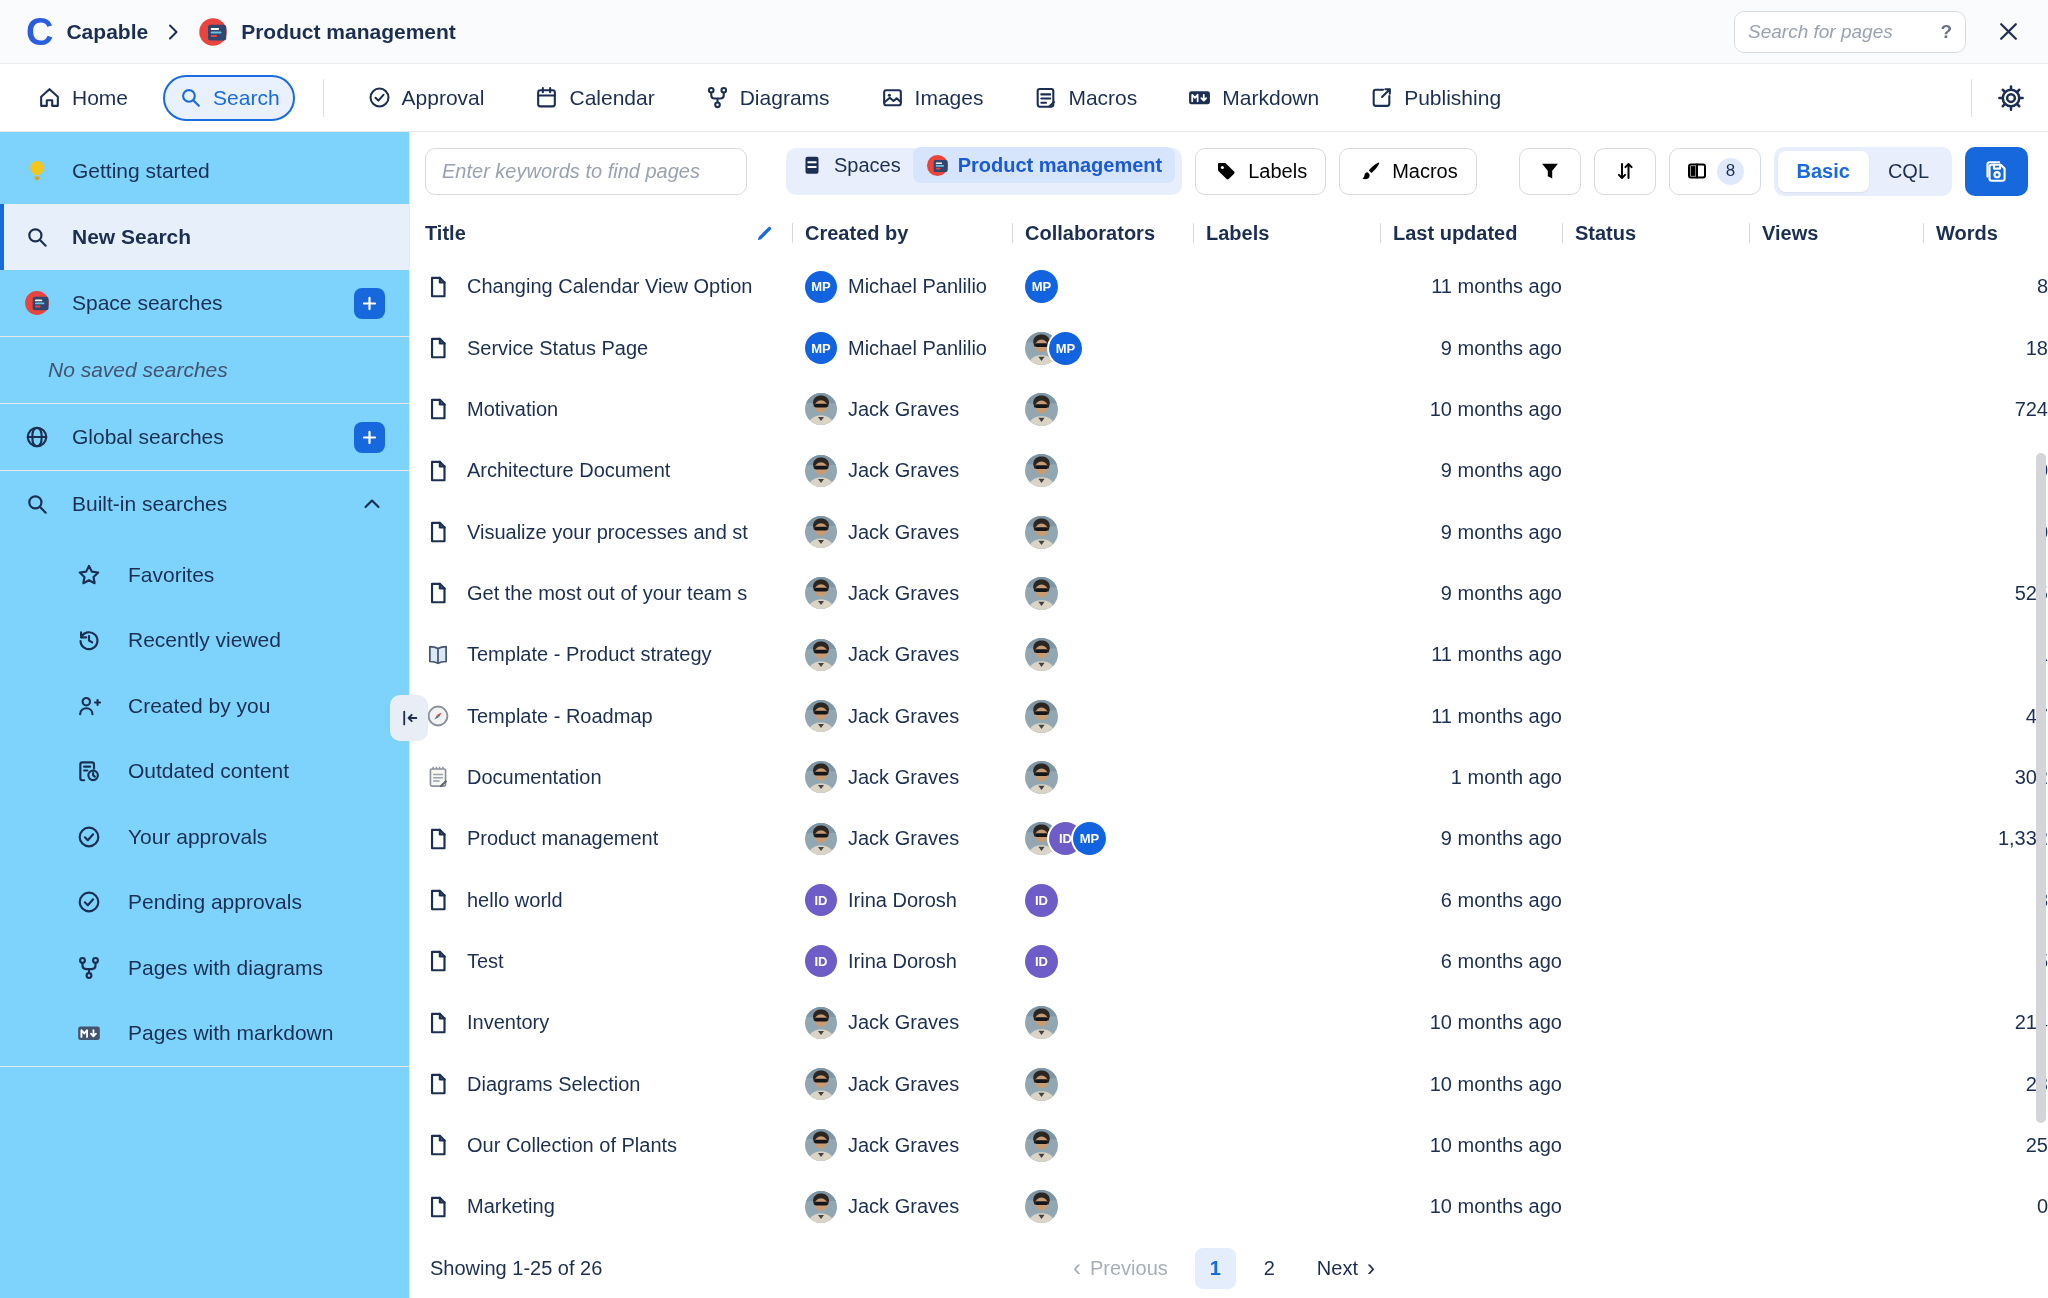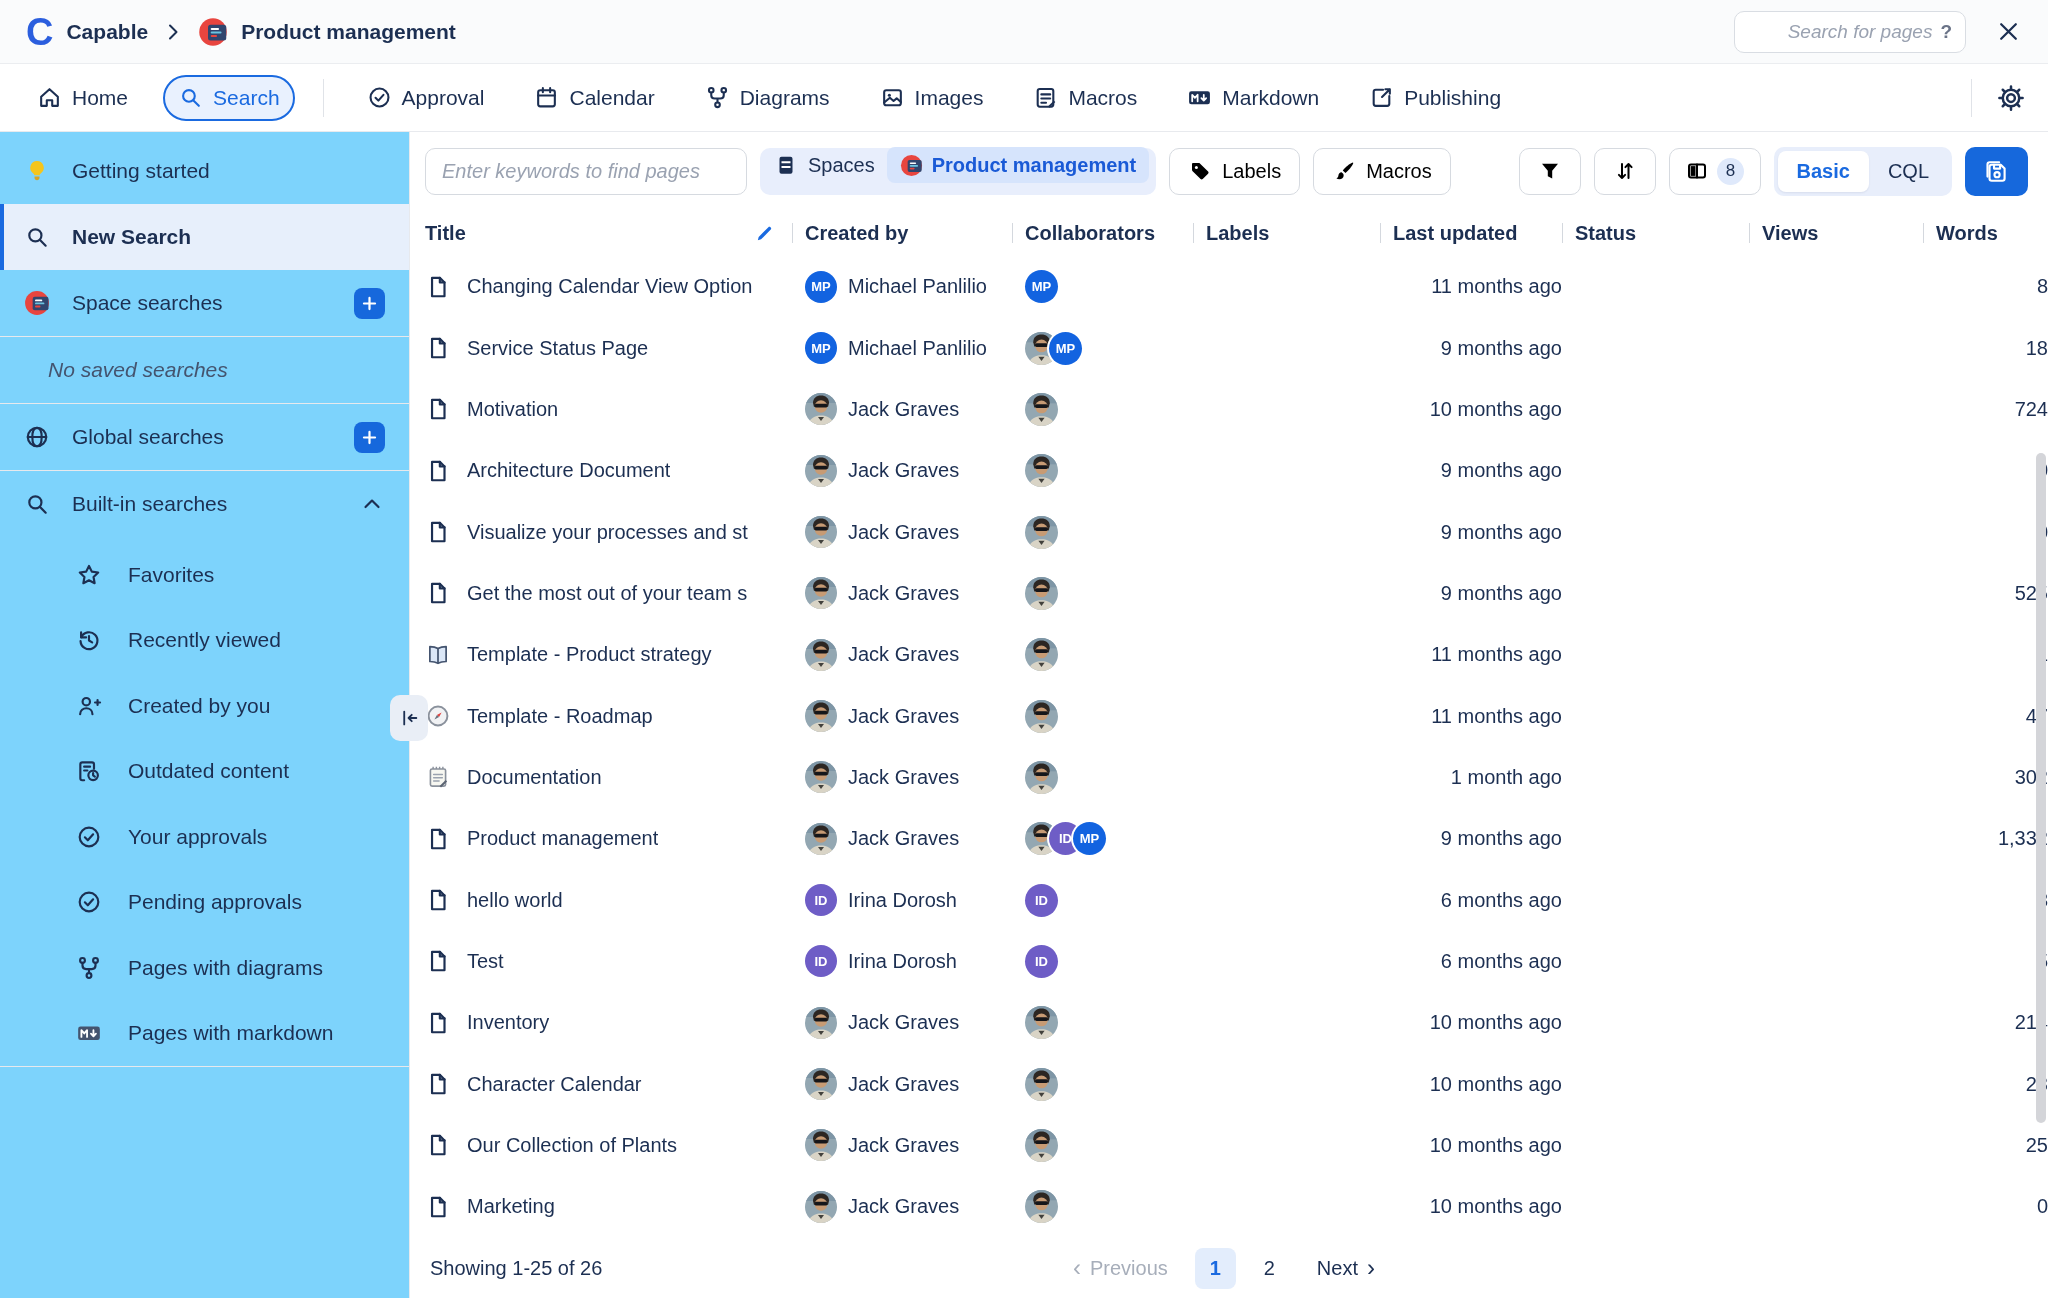--- a/index.html
+++ b/index.html
@@ -10,21 +10,21 @@
   .ic { display:inline-flex; width:24px; height:24px; flex:none; align-items:center; justify-content:center; }
   .ic svg { width:100%; height:100%; }
 
   
   .topbar { height:64px; background:#fafbfc; border-bottom:1px solid #ebedf0; display:flex; align-items:center; padding:0 26px; gap:13px; }
   .logo-c { font-size:38px; font-weight:800; color:#2b5ede; line-height:1; margin-right:2px; letter-spacing:-2px; }
   .app-name { font-size:21px; font-weight:700; }
   .pm-badge { width:30px; height:30px; }
   .space-name { font-size:21px; font-weight:700; }
   .top-search { margin-left:auto; width:232px; height:42px; background:#fff; border:1px solid #d9dde3; border-radius:10px; display:flex; align-items:center; padding:0 13px; gap:8px; }
-  .top-search input { border:none; outline:none; width:100%; font-family:inherit; font-size:19px; font-style:italic; color:#6b7280; background:transparent; text-align:right; }
+  .top-search input { border:none; outline:none; width:100%; font-family:inherit; font-size:19px; font-style:italic; color:#6b7280; background:transparent; text-align:left; }
   .top-search input::placeholder { color:#9aa2b1; }
   .qmark { color:#6b7488; font-size:19px; font-weight:600; }
   .close-x { width:27px; height:27px; margin-left:16px; cursor:pointer; }
 
   
   .navbar { height:68px; background:#fff; border-bottom:1px solid #e8eaee; display:flex; align-items:center; padding:0 22px; gap:10px; }
   .nav-item { display:flex; align-items:center; gap:10px; height:46px; padding:0 13px; border-radius:23px; font-size:21px; font-weight:500; color:#1c2f52; cursor:pointer; border:2px solid transparent; }
   .nav-item .ic { width:25px; height:25px; }
   .nav-item.active { border-color:#1a6ae0; background:#e9f1fe; color:#1a6ae0; }
   .nav-div { width:1px; height:38px; background:#e0e3e8; margin:0 8px; }
@@ -49,21 +49,21 @@
   .sb-sub .sb-item { padding-left:76px; height:65.5px; gap:26px; }
   .collapse-handle { position:absolute; top:563px; right:-19px; width:38px; height:46px; background:#e9eef6; border-radius:10px; display:flex; align-items:center; justify-content:center; cursor:pointer; z-index:6; }
   .collapse-handle .ic { width:22px; height:22px; }
 
   
   .main { flex:1; display:flex; flex-direction:column; min-width:0; }
 
   .filterbar { height:78px; flex:none; display:flex; align-items:center; gap:13px; padding:0 20px 0 15px; }
   .kw-input { width:322px; height:47px; border:1px solid #d6dae0; border-radius:10px; padding:0 16px; font-family:inherit; font-size:20px; font-style:italic; color:#6b7280; outline:none; }
   .kw-input::placeholder { color:#9aa2b1; }
-  .spaces-group { height:47px; background:#e8eefc; border-radius:10px; display:flex; align-items:center; gap:12px; padding:0 7px 12px 14px; }
+  .spaces-group { height:47px; background:#e8eefc; border-radius:10px; display:flex; align-items:center; gap:12px; padding:0 7px 12px 14px;margin-left:26px; }
   .spaces-label { display:flex; align-items:center; gap:10px; font-size:20px; font-weight:500; cursor:pointer; }
   .space-chip { height:36px; background:#d6e4fc; border-radius:8px; display:flex; align-items:center; gap:9px; padding:0 13px; font-size:20px; font-weight:600; color:#1a5ad6; cursor:pointer; }
   .space-chip .ic { width:23px; height:23px; }
   .pill-btn { height:47px; background:#fff; border:1px solid #d6dae0; border-radius:10px; display:flex; align-items:center; gap:10px; padding:0 18px; font-size:20px; font-weight:500; cursor:pointer; }
   .fb-spacer { flex:1; }
   .tool-btn { width:62px; height:47px; background:#fff; border:1px solid #d6dae0; border-radius:10px; display:flex; align-items:center; justify-content:center; gap:8px; cursor:pointer; }
   .tool-btn.cols { width:92px; }
   .count-badge { width:27px; height:27px; border-radius:50%; background:#dfe9fb; color:#1c2f52; font-size:17px; display:flex; align-items:center; justify-content:center; }
   .segmented { height:49px; background:#e8eefb; border-radius:10px; display:flex; align-items:center; padding:4px; }
   .seg-tab { height:41px; display:flex; align-items:center; padding:0 19px; font-size:20px; border-radius:8px; cursor:pointer; color:#1c2f52; }
@@ -1019,21 +1019,21 @@
           <div class="cell-text">214</div>
         </div>
         <div class="trow tgrid">
           <div class="cell-title">
             <span class="ic">
               <svg viewBox="0 0 24 24" fill="none" stroke="currentColor" stroke-width="2" stroke-linecap="round" stroke-linejoin="round">
                 <path d="M6.5 3.5h7.2l4.3 4.3v12.7H6.5Z"></path>
                 <path d="M13.7 3.5v4.3H18"></path>
               </svg>
             </span>
-            <span class="title-text">Character Calendar</span>
+            <span class="title-text">Diagrams Selection</span>
           </div>
           <div class="cell-creator">
             <span class="avatar">
               <svg viewBox="0 0 32 32">
                 <rect width="32" height="32" fill="#93a7b2"></rect>
                 <rect y="0" width="32" height="10" fill="#7e96a6"></rect>
                 <path d="M8 10c0-5 3.5-7.5 8-7.5S24 5 24 10l-1 4H9Z" fill="#2c2622"></path>
                 <circle cx="16" cy="13.5" r="6.2" fill="#c79b74"></circle>
                 <rect x="9.6" y="10.8" width="12.8" height="3.8" rx="1.7" fill="#15161a"></rect>
                 <path d="M3 32c1.5-7 7-9.5 13-9.5S27.5 25 29 32Z" fill="#d9d4c6"></path>

